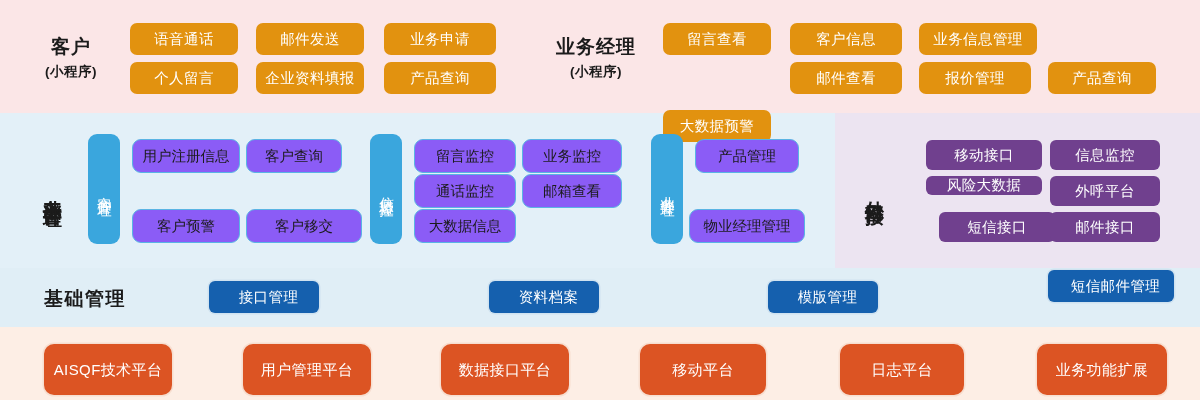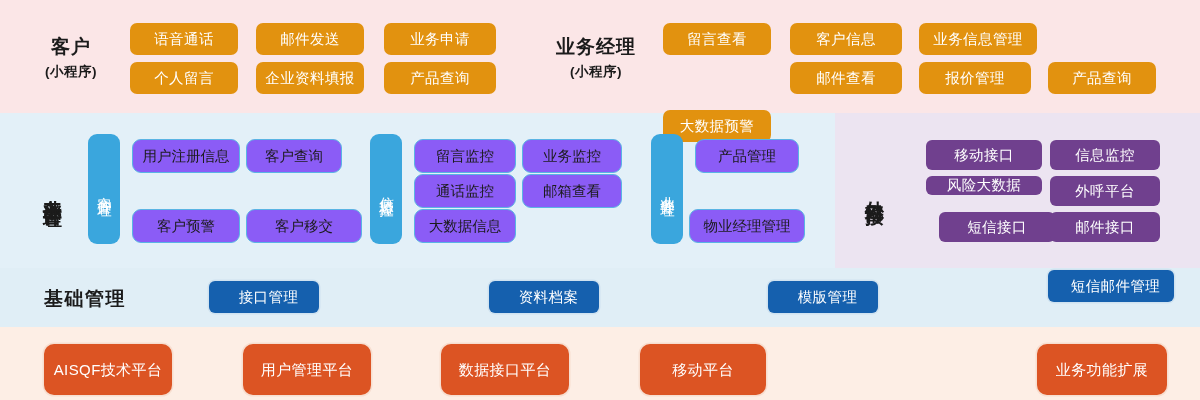--- a/index.html
+++ b/index.html
@@ -203,15 +203,16 @@
 
   <div class="btn btn-darkblue" style="left:209px; top:281px; width:110px;">接口管理</div>
   <div class="btn btn-darkblue" style="left:489px; top:281px; width:110px;">资料档案</div>
   <div class="btn btn-darkblue" style="left:768px; top:281px; width:110px;">模版管理</div>
   <div class="btn btn-darkblue" style="left:1048px; top:270px; width:126px;">短信邮件管理</div>
 
   <div class="btn btn-deeporange" style="left:44px; top:344px; width:128px;">AISQF技术平台</div>
   <div class="btn btn-deeporange" style="left:243px; top:344px; width:128px;">用户管理平台</div>
   <div class="btn btn-deeporange" style="left:441px; top:344px; width:128px;">数据接口平台</div>
   <div class="btn btn-deeporange" style="left:640px; top:344px; width:126px;">移动平台</div>
+  <div class="btn btn-deeporange" style="left:840px; top:344px; width:124px;">日志平台</div>
   <div class="btn btn-deeporange" style="left:1037px; top:344px; width:130px;">业务功能扩展</div>
 
 </div>
 
 </body></html>

